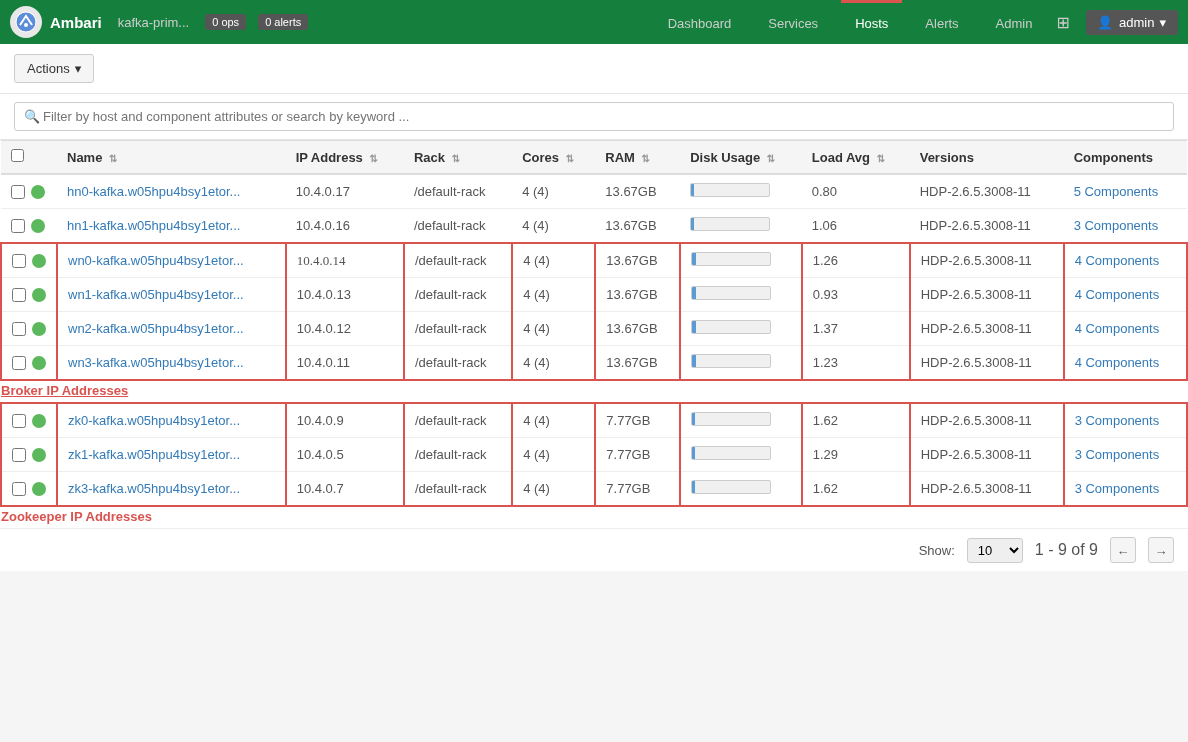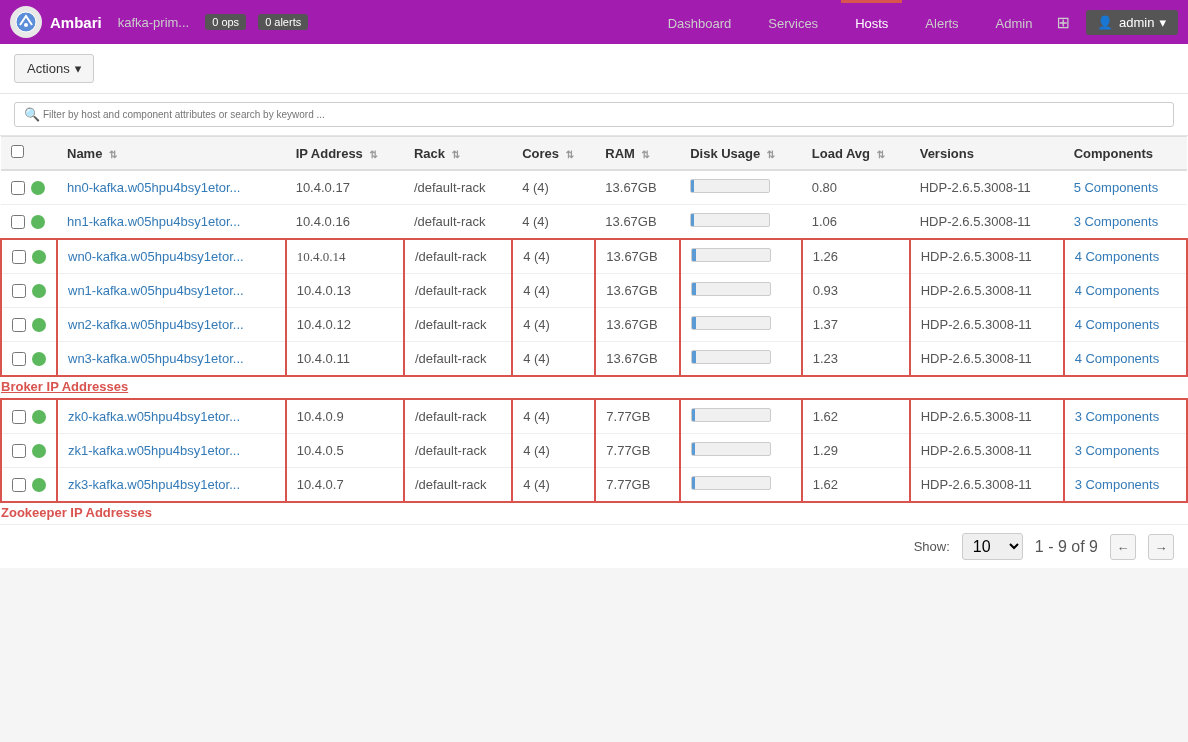--- a/index.html
+++ b/index.html
@@ -1,20 +1,20 @@
 <!DOCTYPE html>
 <html><head>
   <meta charset="utf-8">
   <style>
     * { box-sizing: border-box; margin: 0; padding: 0; }
     body { font-family: Arial, Helvetica, sans-serif; font-size: 13px; background: #f5f5f5; }
 
     
     .topnav {
-      background: #a21caf;
+      background: #15803d;
       display: flex;
       align-items: center;
       height: 44px;
       padding: 0 10px;
       color: #fff;
     }
     .topnav-logo {
       display: flex;
       align-items: center;
       gap: 8px;
@@ -114,21 +114,21 @@
       position: absolute;
       left: 10px;
       color: #999;
       font-size: 13px;
     }
     .search-input {
       width: 100%;
       padding: 6px 10px 6px 28px;
       border: 1px solid #ccc;
       border-radius: 3px;
-      font-size: 10px;
+      font-size: 13px;
       color: #999;
       outline: none;
     }
 
     
     .hosts-table {
       width: 100%;
       border-collapse: collapse;
       padding-left: 31px;
     }
@@ -186,21 +186,21 @@
       padding: 8px 14px;
       border-top: 1px solid #eee;
       gap: 12px;
       background: #fff;
     }
     .footer-show-label { color: #555; font-size: 13px; }
     .footer-per-page {
       border: 1px solid #ccc;
       border-radius: 3px;
       padding: 3px 6px;
-      font-size: 16px;
+      font-size: 13px;
       cursor: pointer;
     }
     .footer-range { color: #555; font-size: 16px; }
     .footer-nav-btn {
       background: #f5f5f5;
       border: 1px solid #ccc;
       border-radius: 3px;
       width: 26px; height: 26px;
       display: flex; align-items: center; justify-content: center;
       cursor: pointer;

